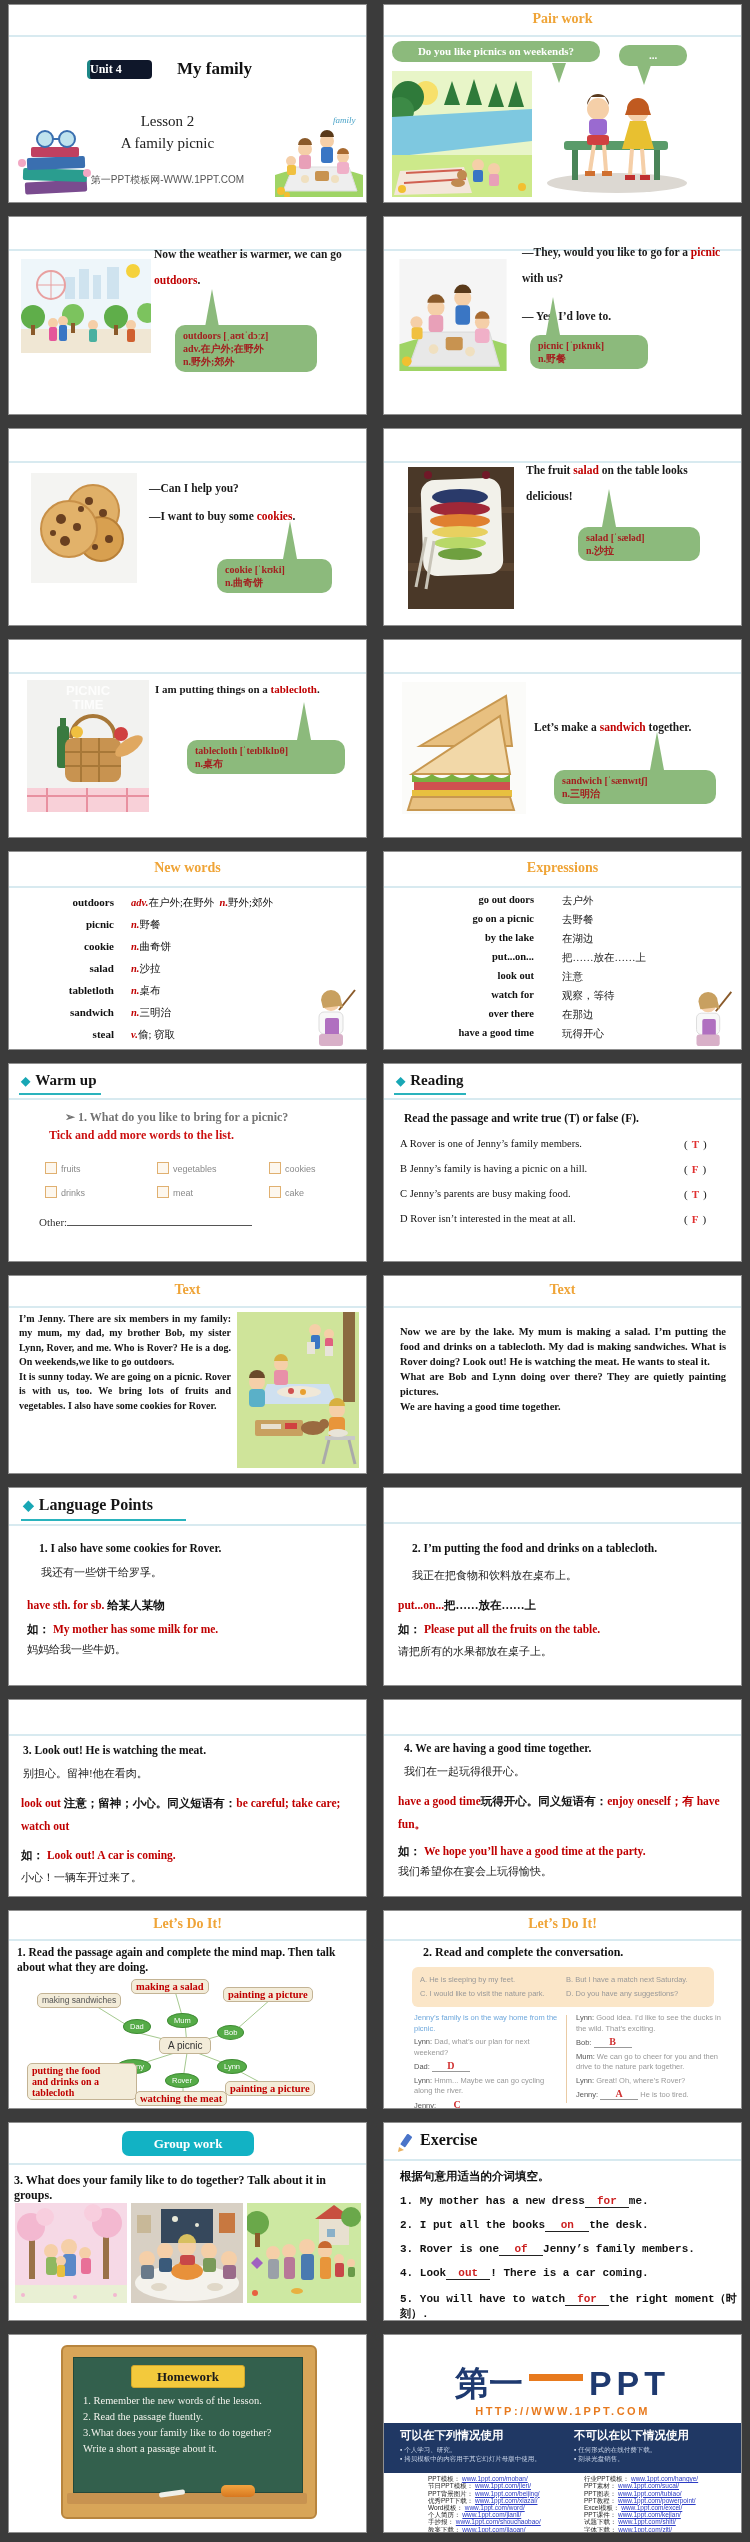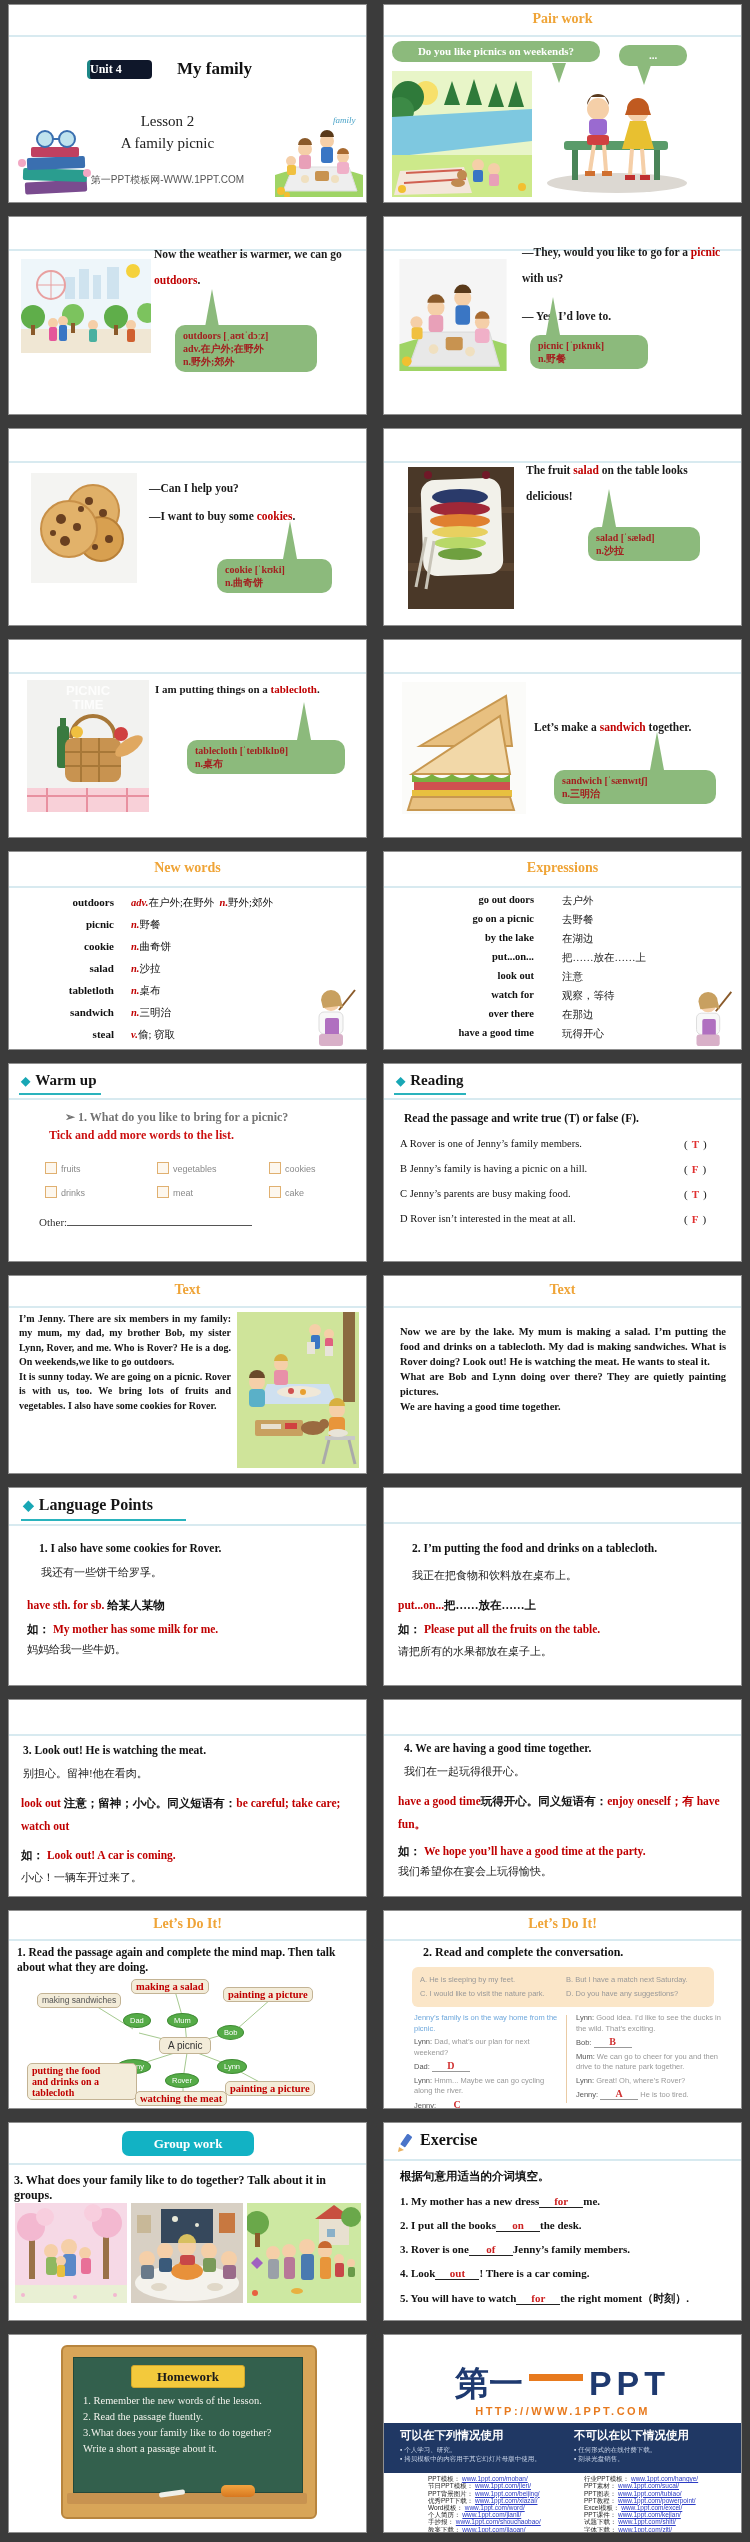--- a/index.html
+++ b/index.html
@@ -39,21 +39,21 @@
   .lp-mix{position:absolute;font-weight:bold;font-size:11.5px;color:#111;line-height:23px;}
   .leaf{position:absolute;background:#f3ecd9;border:1px solid #c3b394;border-radius:5px;padding:1px 4px;font-weight:bold;font-size:9.5px;color:#c00000;line-height:11px;}
   .leaf.gy{color:#555;font-weight:normal;font-family:"Liberation Sans",sans-serif;font-size:8.5px;}
   .oval{position:absolute;background:#55ab47;border:1px solid #3f8c34;border-radius:50%;color:#fff;font-family:"Liberation Sans",sans-serif;font-size:7.5px;padding:2px 6px;}
   .cnode{position:absolute;background:#f3ecd9;border:1px solid #c3b394;border-radius:5px;font-size:10px;color:#333;font-family:"Liberation Sans",sans-serif;padding:2px 8px;}
   .cv{font-family:"Liberation Sans",sans-serif;font-size:7.5px;color:#999;line-height:10.5px;}
   .cv .sp{font-weight:normal;color:#555;}
   .cv .ans{color:#d03030;font-weight:bold;font-size:10px;font-family:"Liberation Serif",serif;}
   .cv .bl{display:inline-block;width:38px;border-bottom:1px solid #999;text-align:center;line-height:9px;}
   .blank{display:inline-block;min-width:44px;border-bottom:1.5px solid #222;text-align:center;color:#cc2020;font-weight:bold;}
-  .exi{position:absolute;font-weight:bold;font-size:11px;color:#111;}
+  .exi{position:absolute;font-weight:bold;font-size:11px;color:#111;font-family:Liberation Mono, monospace;}
   .lnk-row{line-height:7.2px;font-size:6.5px;font-family:"Liberation Sans",sans-serif;white-space:nowrap;}
   .lnk-row .lb{color:#222;}
   .lnk-row .u{color:#2b3bc4;text-decoration:underline;}
   .bullet-ln{font-size:6.5px;color:#c9d4e8;line-height:9px;font-family:"Liberation Sans",sans-serif;}
   svg{display:block;}
 </style>
 </head>
 <body>
 
 <div class="page">
@@ -280,21 +280,21 @@
       <ellipse cx="52" cy="87" rx="22" ry="6" fill="#6fa040"></ellipse>
       <line x1="18" y1="70" x2="8" y2="120" stroke="#c8c4b8" stroke-width="3"></line>
             <line x1="26" y1="74" x2="18" y2="122" stroke="#c8c4b8" stroke-width="3"></line>
       <circle cx="20" cy="8" r="4" fill="#701828"></circle>
             <circle cx="78" cy="8" r="4" fill="#701828"></circle>
     </svg>
     <p class="vp" style="left:142px;top:28px;width:210px;margin:0;">
       <span>The fruit </span><span class="red">salad</span><span> on the table looks delicious!</span>
     </p>
     <div class="tail-up" style="left:218px;top:60px"></div>
-    <div class="bubble" style="left:204px;top:98px;width:112px;">
+    <div class="bubble" style="left:194px;top:98px;width:122px;">
       <span class="wln">salad [ˈsæləd]</span>
       <span class="wln">n.沙拉</span>
     </div>
   </div>
       </div>
 
   <div class="cell">
         <div class="slide">
     <div class="rule" style="top:32px"></div>
     <svg class="abs" style="left:18px;top:40px" width="122" height="132" viewBox="0 0 122 132">
@@ -568,21 +568,21 @@
                 <line x1="212" y1="50" x2="246" y2="20"></line>
           <line x1="106" y1="90" x2="60" y2="100"></line>
                 <line x1="158" y1="108" x2="158" y2="118"></line>
                 <line x1="210" y1="90" x2="244" y2="108"></line>
         </g>
       </svg>
       <div class="leaf" style="left:106px;top:0;font-size:10.5px;">making a salad</div>
       <div class="leaf gy" style="left:12px;top:14px;">making sandwiches</div>
       <div class="leaf" style="left:198px;top:8px;font-size:10.5px;">painting a picture</div>
       <div class="oval" style="left:142px;top:34px">Mum</div>
-      <div class="oval" style="left:98px;top:34px">Dad</div>
+      <div class="oval" style="left:98px;top:40px">Dad</div>
       <div class="oval" style="left:192px;top:46px">Bob</div>
       <div class="cnode" style="left:134px;top:58px">A picnic</div>
       <div class="oval" style="left:92px;top:80px">Jenny</div>
       <div class="oval" style="left:192px;top:80px">Lynn</div>
       <div class="oval" style="left:140px;top:94px">Rover</div>
       <div class="leaf" style="left:2px;top:84px;width:100px;font-size:10px;">
         <div>putting the food</div>
               <div>and drinks  on a</div>
               <div>tablecloth</div>
       </div>

